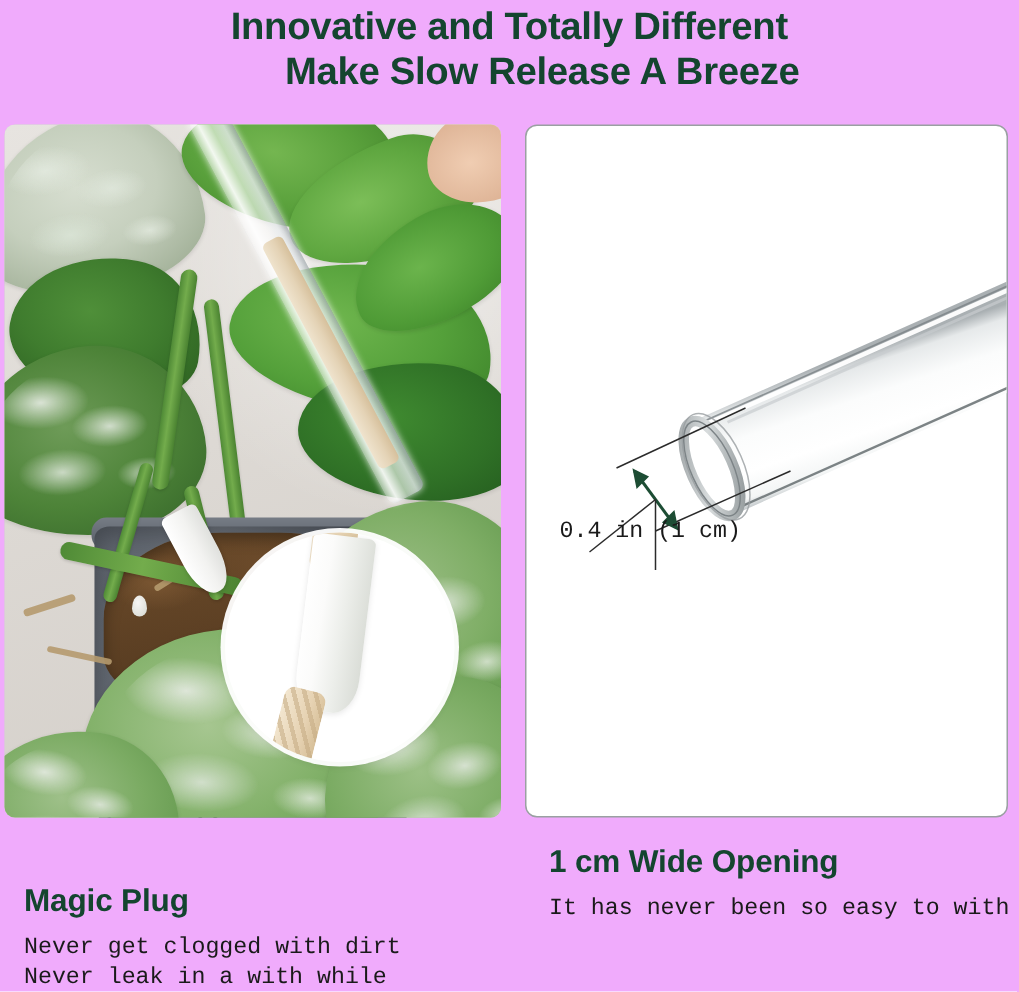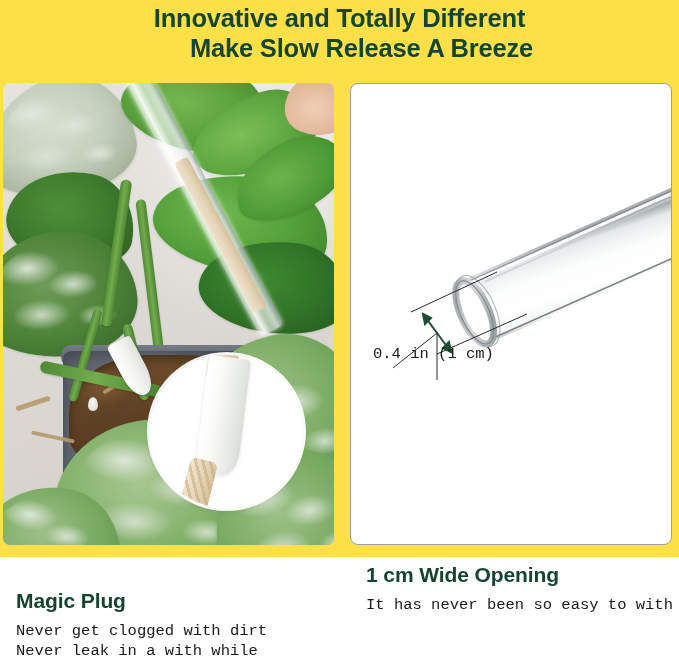--- a/index.html
+++ b/index.html
@@ -5,22 +5,22 @@
   * { box-sizing: border-box; }
   html, body {
     margin: 0; padding: 0;
     width: 679px; height: 661px;
     background: #ffffff;
     font-family: "Liberation Sans", sans-serif;
     overflow: hidden;
   }
   #page {
     position: relative;
-    width: 679px; height: 557px;
-    background: #fde047;
+    width: 679px; height: 661px;
+    background: #f0abfc;
   }
 
   
   .headline {
     position: absolute;
     left: 0; top: 3px;
     width: 679px;
     text-align: center;
     color: #14452f;
     font-weight: bold;

